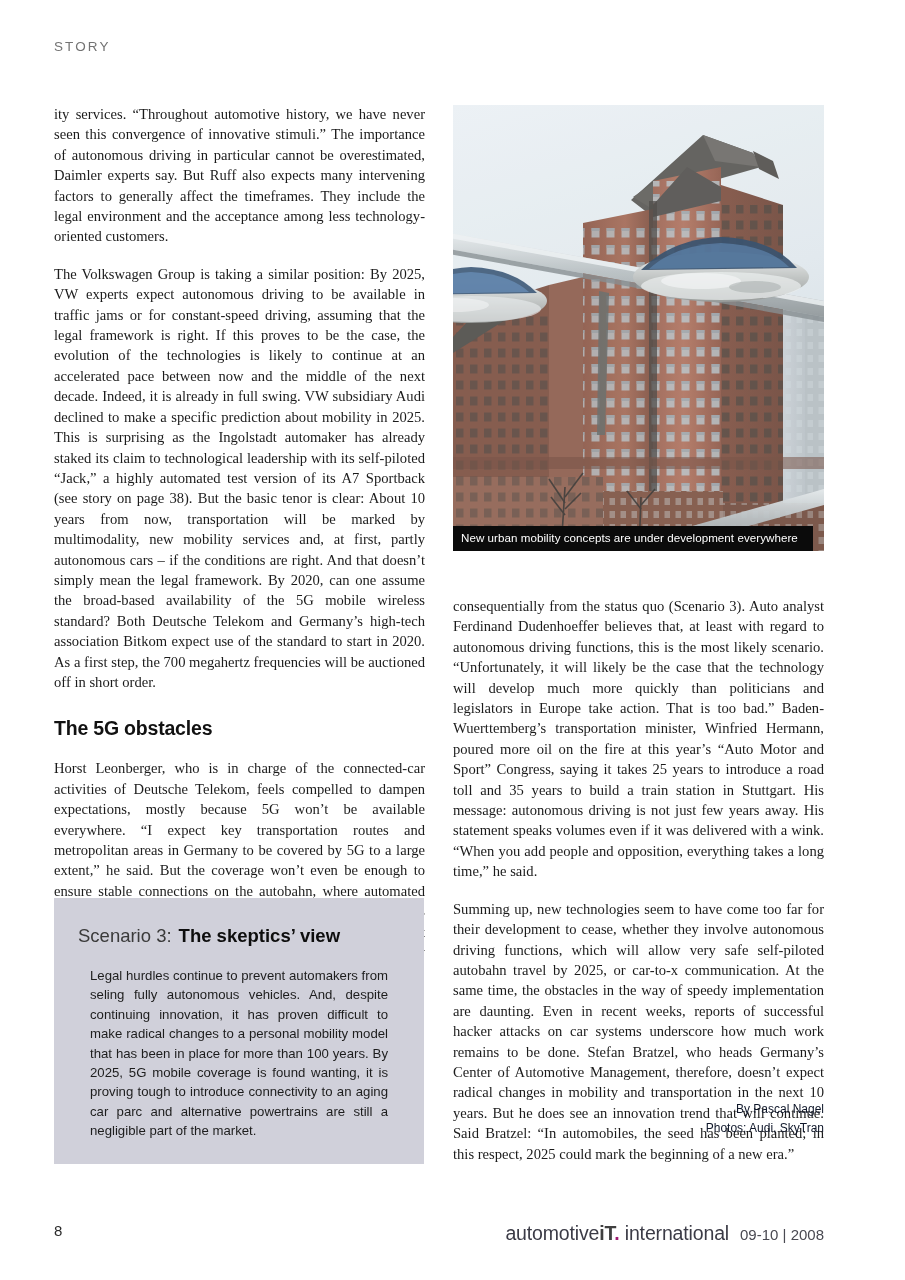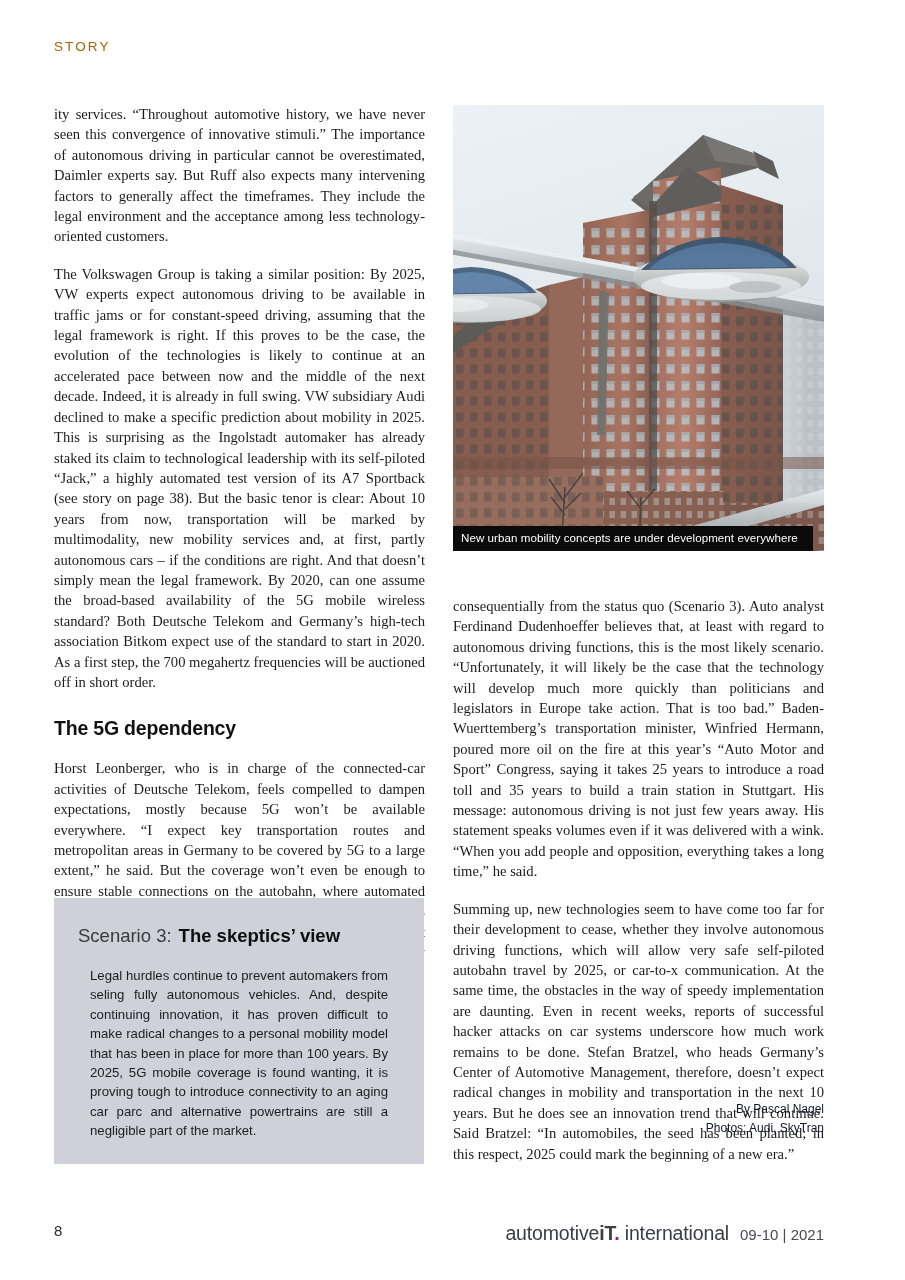--- a/index.html
+++ b/index.html
@@ -18,21 +18,21 @@
 
   
   .running-head {
     position: absolute;
     left: 54px;
     top: 39px;
     font-family: "Liberation Sans", sans-serif;
     font-size: 13.5px;
     font-weight: 400;
     letter-spacing: 2.1px;
-    color: #a16207;
+    color: #737373;
   }
 
   
   .col-left {
     position: absolute;
     left: 54px;
     top: 104px;
     width: 371px;
   }
   .col-right-lower {
@@ -184,21 +184,21 @@
   }
 </style>
 </head>
 <body>
 
 <div class="running-head">STORY</div>
 
 <div class="col-left">
   <p class="body">ity services. “Throughout automotive history, we have never seen this convergence of innovative stimuli.” The importance of autonomous driving in particular cannot be overestimated, Daimler experts say. But Ruff also expects many intervening factors to generally affect the timeframes. They include the legal environment and the acceptance among less technology-oriented customers.</p>
   <p class="body">The Volkswagen Group is taking a similar position: By 2025, VW experts expect autonomous driving to be available in traffic jams or for constant-speed driving, assuming that the legal framework is right. If this proves to be the case, the evolution of the technologies is likely to continue at an accelerated pace between now and the middle of the next decade. Indeed, it is already in full swing. VW subsidiary Audi declined to make a specific prediction about mobility in 2025. This is surprising as the Ingolstadt automaker has already staked its claim to technological leadership with its self-piloted “Jack,” a highly automated test version of its A7 Sportback (see story on page 38). But the basic tenor is clear: About 10 years from now, transportation will be marked by multimodality, new mobility services and, at first, partly autonomous cars – if the conditions are right. And that doesn’t simply mean the legal framework. By 2020, can one assume the broad-based availability of the 5G mobile wireless standard? Both Deutsche Telekom and Germany’s high-tech association Bitkom expect use of the standard to start in 2020. As a first step, the 700 megahertz frequencies will be auctioned off in short order.</p>
-  <h2 class="section-head">The 5G dependency</h2>
+  <h2 class="section-head">The 5G obstacles</h2>
   <p class="body">Horst Leonberger, who is in charge of the connected-car activities of Deutsche Telekom, feels compelled to dampen expectations, mostly because 5G won’t be available everywhere. “I expect key transportation routes and metropolitan areas in Germany to be covered by 5G to a large extent,” he said. But the coverage won’t even be enough to ensure stable connections on the autobahn, where automated driving will soon be possible and where car-to-x will bear its first fruit in traffic jam and accident avoidance. If the right framework isn’t there by 2025, it is highly likely that mobility could only differ  in-</p>
 </div>
 
 <div class="photo-wrap">
   <svg class="photo-canvas" viewBox="0 0 371 446" preserveAspectRatio="none">
     <defs>
       <linearGradient id="sky" x1="0" y1="0" x2="0.25" y2="1">
         <stop offset="0%" stop-color="#eef3f6"></stop>
         <stop offset="55%" stop-color="#e3eaee"></stop>
         <stop offset="100%" stop-color="#d3dce1"></stop>
@@ -341,14 +341,14 @@
 
 <div class="byline">
   <div>By Pascal Nagel</div>
   <div>Photos: Audi, SkyTran</div>
 </div>
 
 <div class="page-number">8</div>
 
 <div class="footer-brand">
   <span class="auto">automotive</span><span class="it">iT</span><span class="dot">.</span>
-  <span class="intl">international</span><span class="issue">09-10 | 2021</span>
+  <span class="intl">international</span><span class="issue">09-10 | 2008</span>
 </div>
 
 </body></html>

